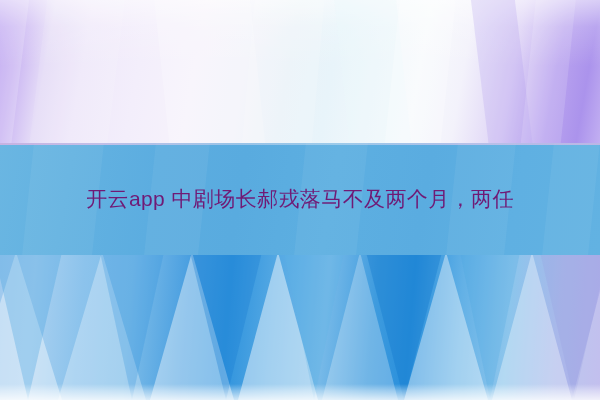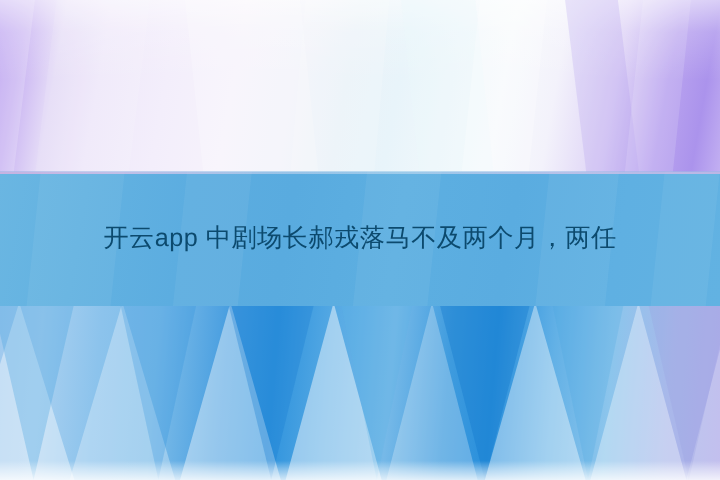--- a/index.html
+++ b/index.html
@@ -149,21 +149,21 @@
     position: absolute;
     left: 0; top: 143px;
     width: 600px; height: 112px;
     display: flex;
     flex-direction: column;
     align-items: center;
     justify-content: center;
     gap: 6px;
   }
   .headline-line {
-    color: #0c4a6e;
+    color: #701a75;
     font-size: 21px;
     line-height: 30px;
     letter-spacing: 0.4px;
     white-space: nowrap;
     text-align: right;
     font-weight: 400;
   }
 
   
   .bottom-fade {

